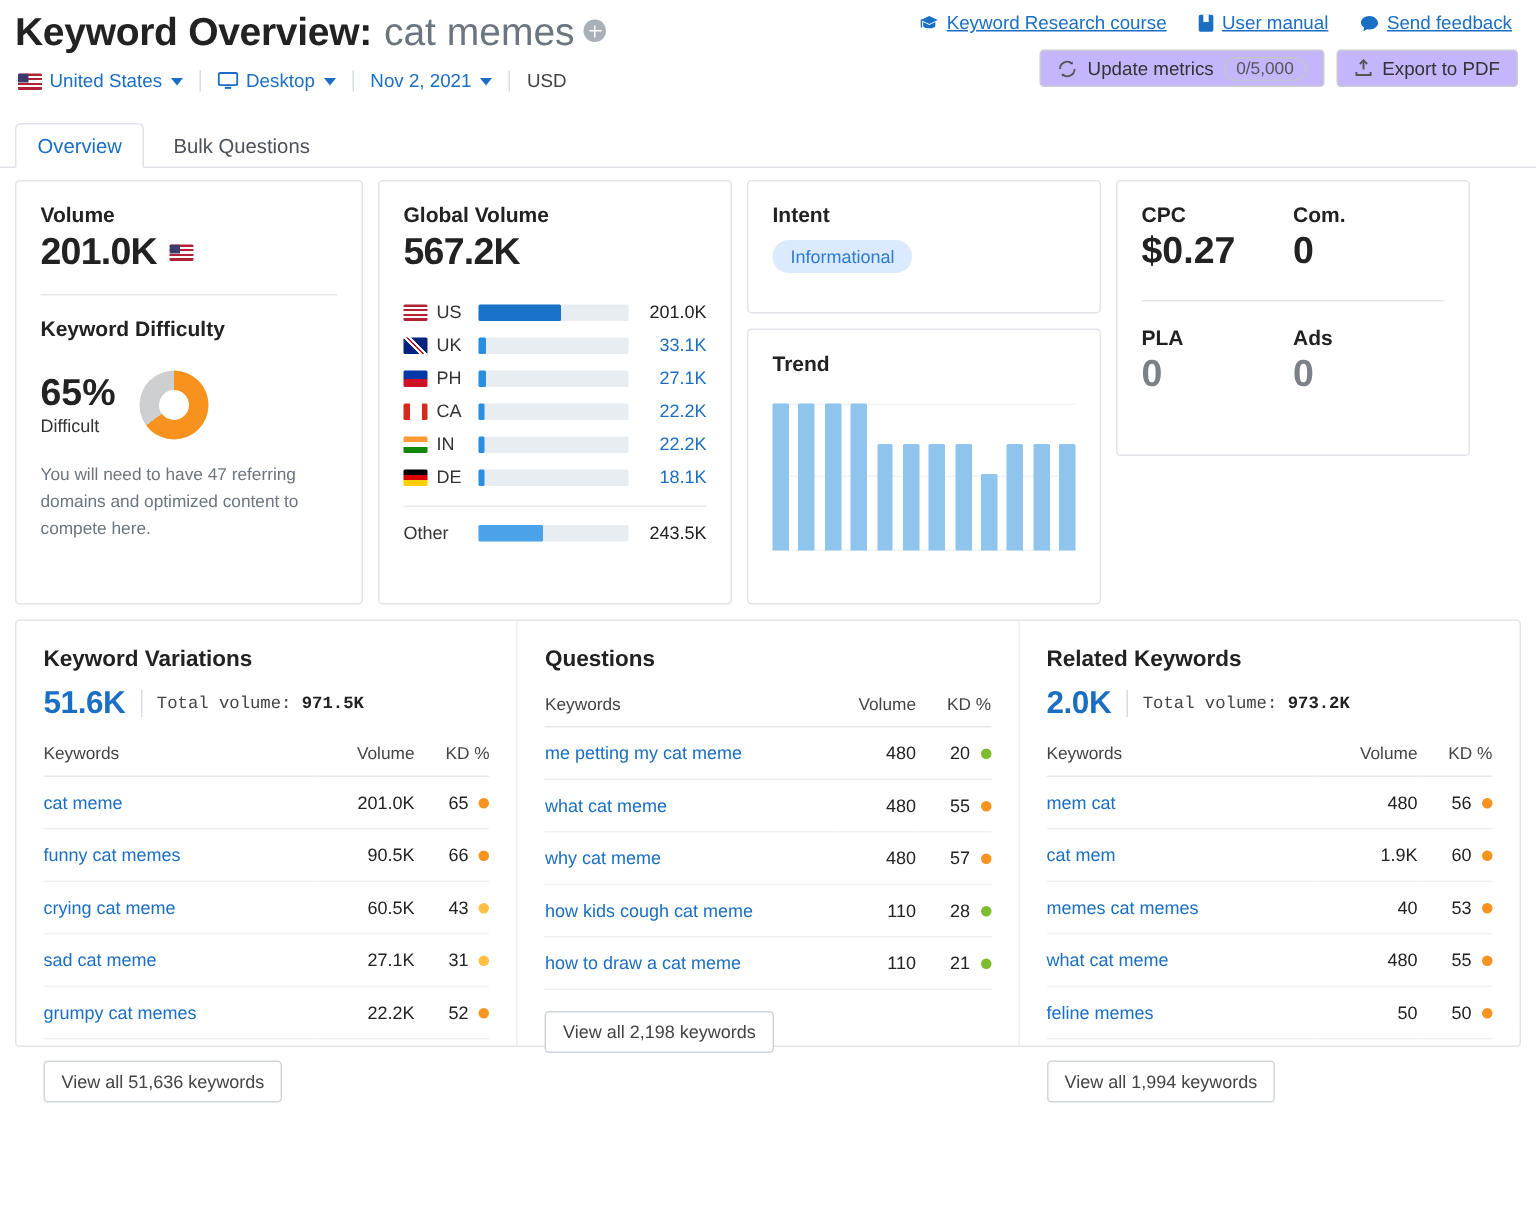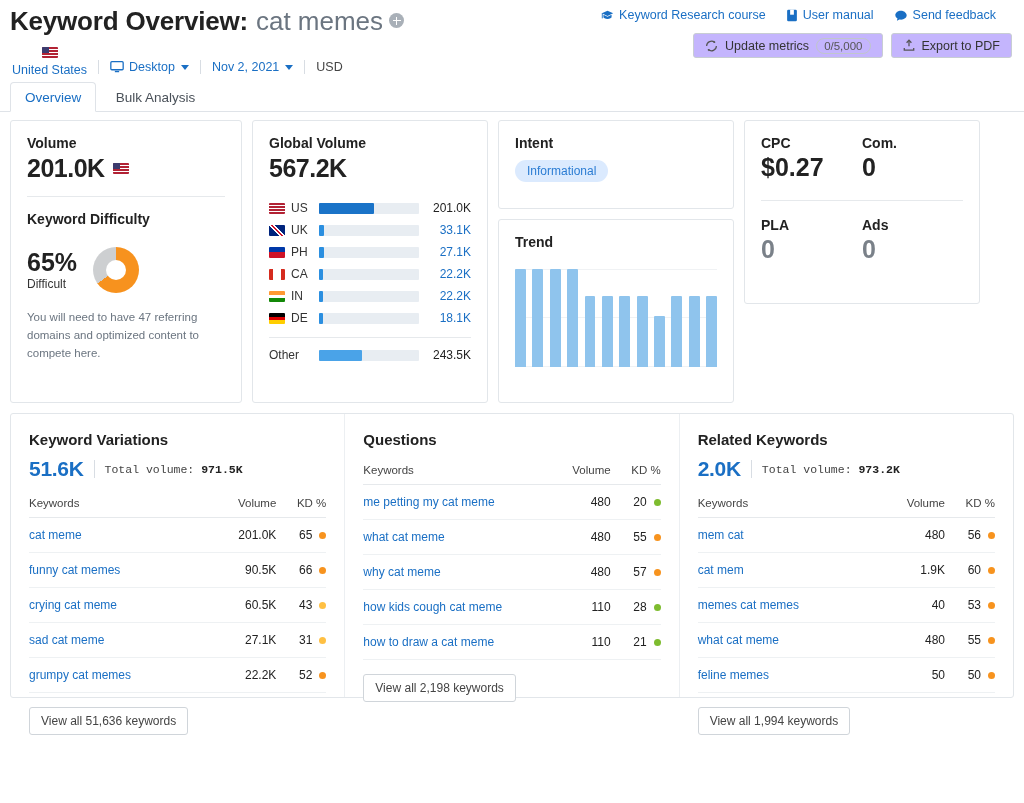--- a/index.html
+++ b/index.html
@@ -21,32 +21,32 @@
     display: inline-block; width: 15px; height: 15px; border-radius: 50%;
     background: #a9b0b8; position: relative; margin-left: 6px; top: -2px;
   }
   .plus-icon::before, .plus-icon::after {
     content: ""; position: absolute; background: #fff;
   }
   .plus-icon::before { left: 3.5px; top: 6.8px; width: 8px; height: 1.6px; }
   .plus-icon::after { top: 3.5px; left: 6.7px; width: 1.6px; height: 8px; }
 
   .hdr-links {
-    position: absolute; right: 28px; top: 8px;
+    position: absolute; right: 16px; top: 8px;
     display: flex; gap: 20px; align-items: center;
-    font-size: 12.5px; color: #1a6fc4;
+    font-size: 12.5px; color: #1a6fc4; text-decoration: underline;
   }
   .hdr-link { display: flex; align-items: center; gap: 5px; cursor: pointer; white-space: nowrap; }
 
   .toolbar { display: flex; align-items: center; gap: 0; margin-top: 10px; font-size: 12.5px; }
   .tb-item {
     display: flex; align-items: center; gap: 5px;
     color: #1a6fc4; cursor: pointer; padding: 0 11px; white-space: nowrap;
   }
-  .tb-item:first-child { padding-left: 2px; flex-direction: column; }
+  .tb-item:first-child { padding-left: 2px; }
   .tb-div { width: 1px; height: 14px; background: #d8dde3; }
   .tb-static { color: #444; padding: 0 11px; }
   .caret {
     width: 0; height: 0; border-left: 4px solid transparent;
     border-right: 4px solid transparent; border-top: 5px solid #1a6fc4;
     margin-left: 1px;
   }
   .flag-us {
     width: 16px; height: 11px; border-radius: 1px; position: relative; overflow: hidden;
     background: linear-gradient(#b22234 0 14%, #fff 14% 28%, #b22234 28% 42%, #fff 42% 56%,
@@ -276,21 +276,21 @@
           <path d="M4.2 4.2L7 1.4l2.8 2.8" stroke="#555" stroke-width="1.5" fill="none"></path>
           <path d="M1.5 10.5v2.3h11v-2.3" stroke="#555" stroke-width="1.5" fill="none"></path>
         </svg>
         <span>Export to PDF</span>
       </span>
     </div>
   </div>
 
   <div class="tabs">
     <span class="tab active">Overview</span>
-    <span class="tab">Bulk Analysis</span>
+    <span class="tab">Bulk Questions</span>
   </div>
 
   <div class="grid">
 
     <div class="card vol-card">
       <div class="card-label">Volume</div>
       <div class="vol-row">
         <span class="card-big">201.0K</span>
         <span class="flag-us"></span>
       </div>

